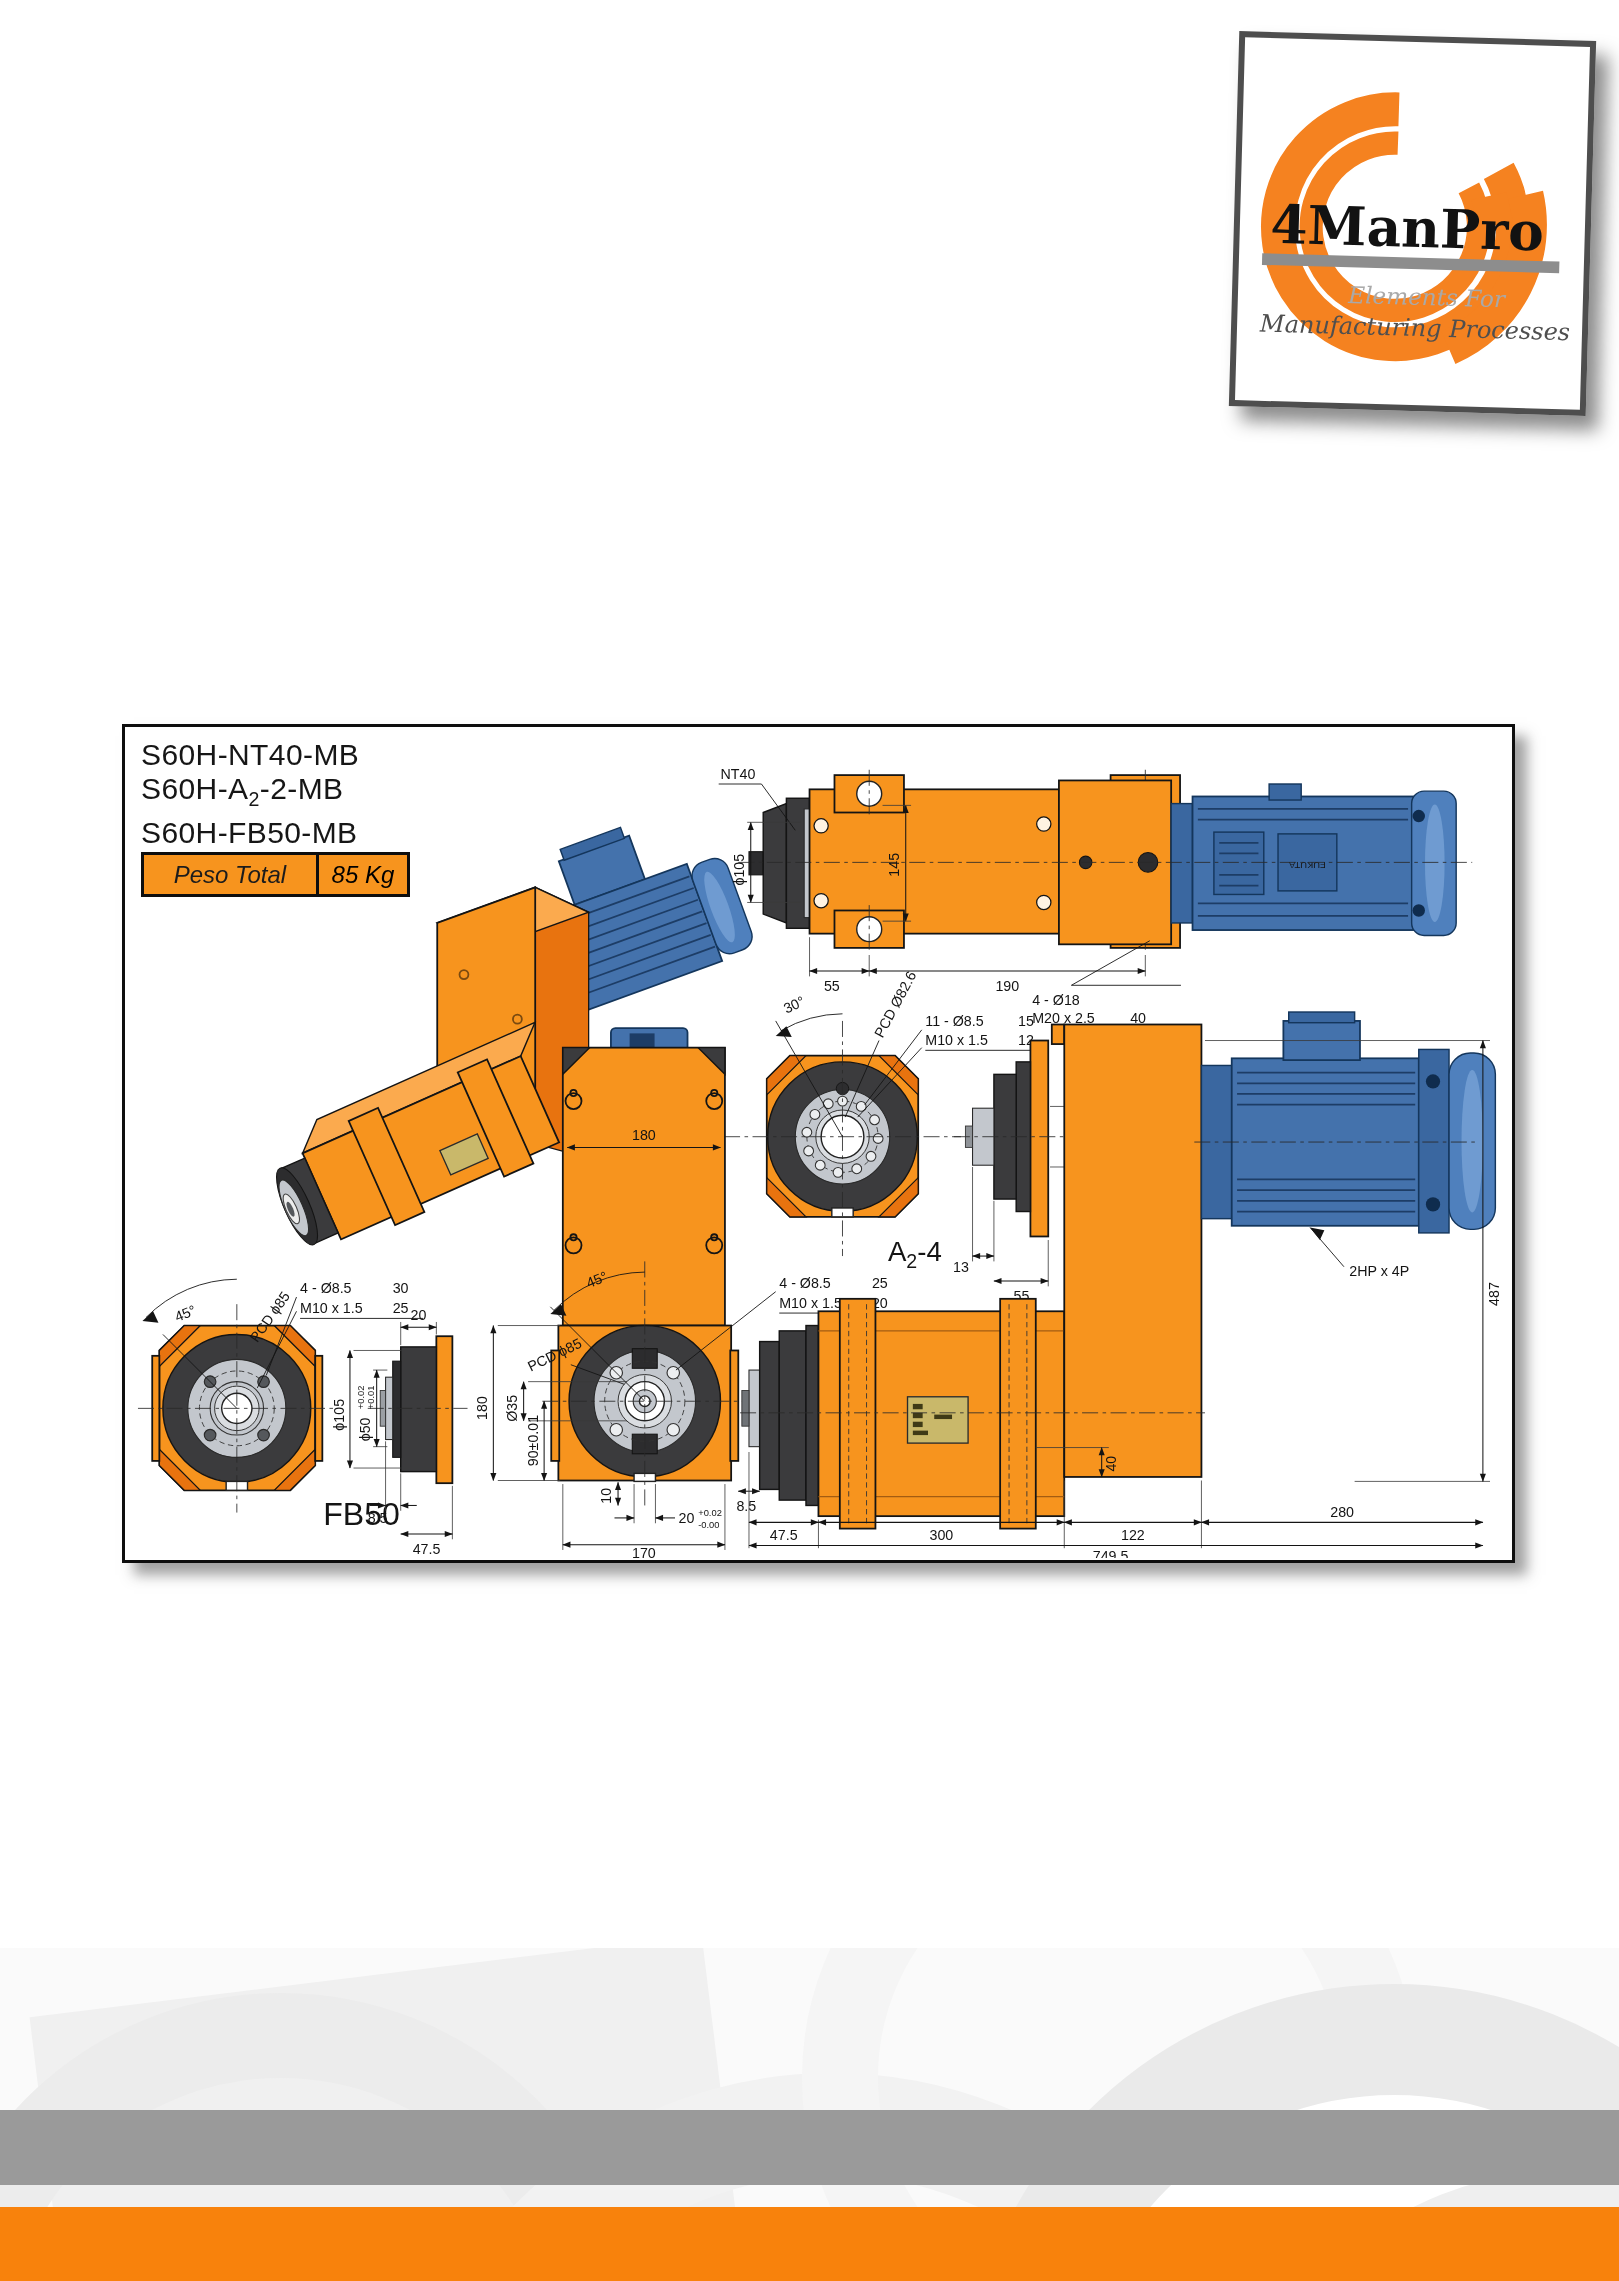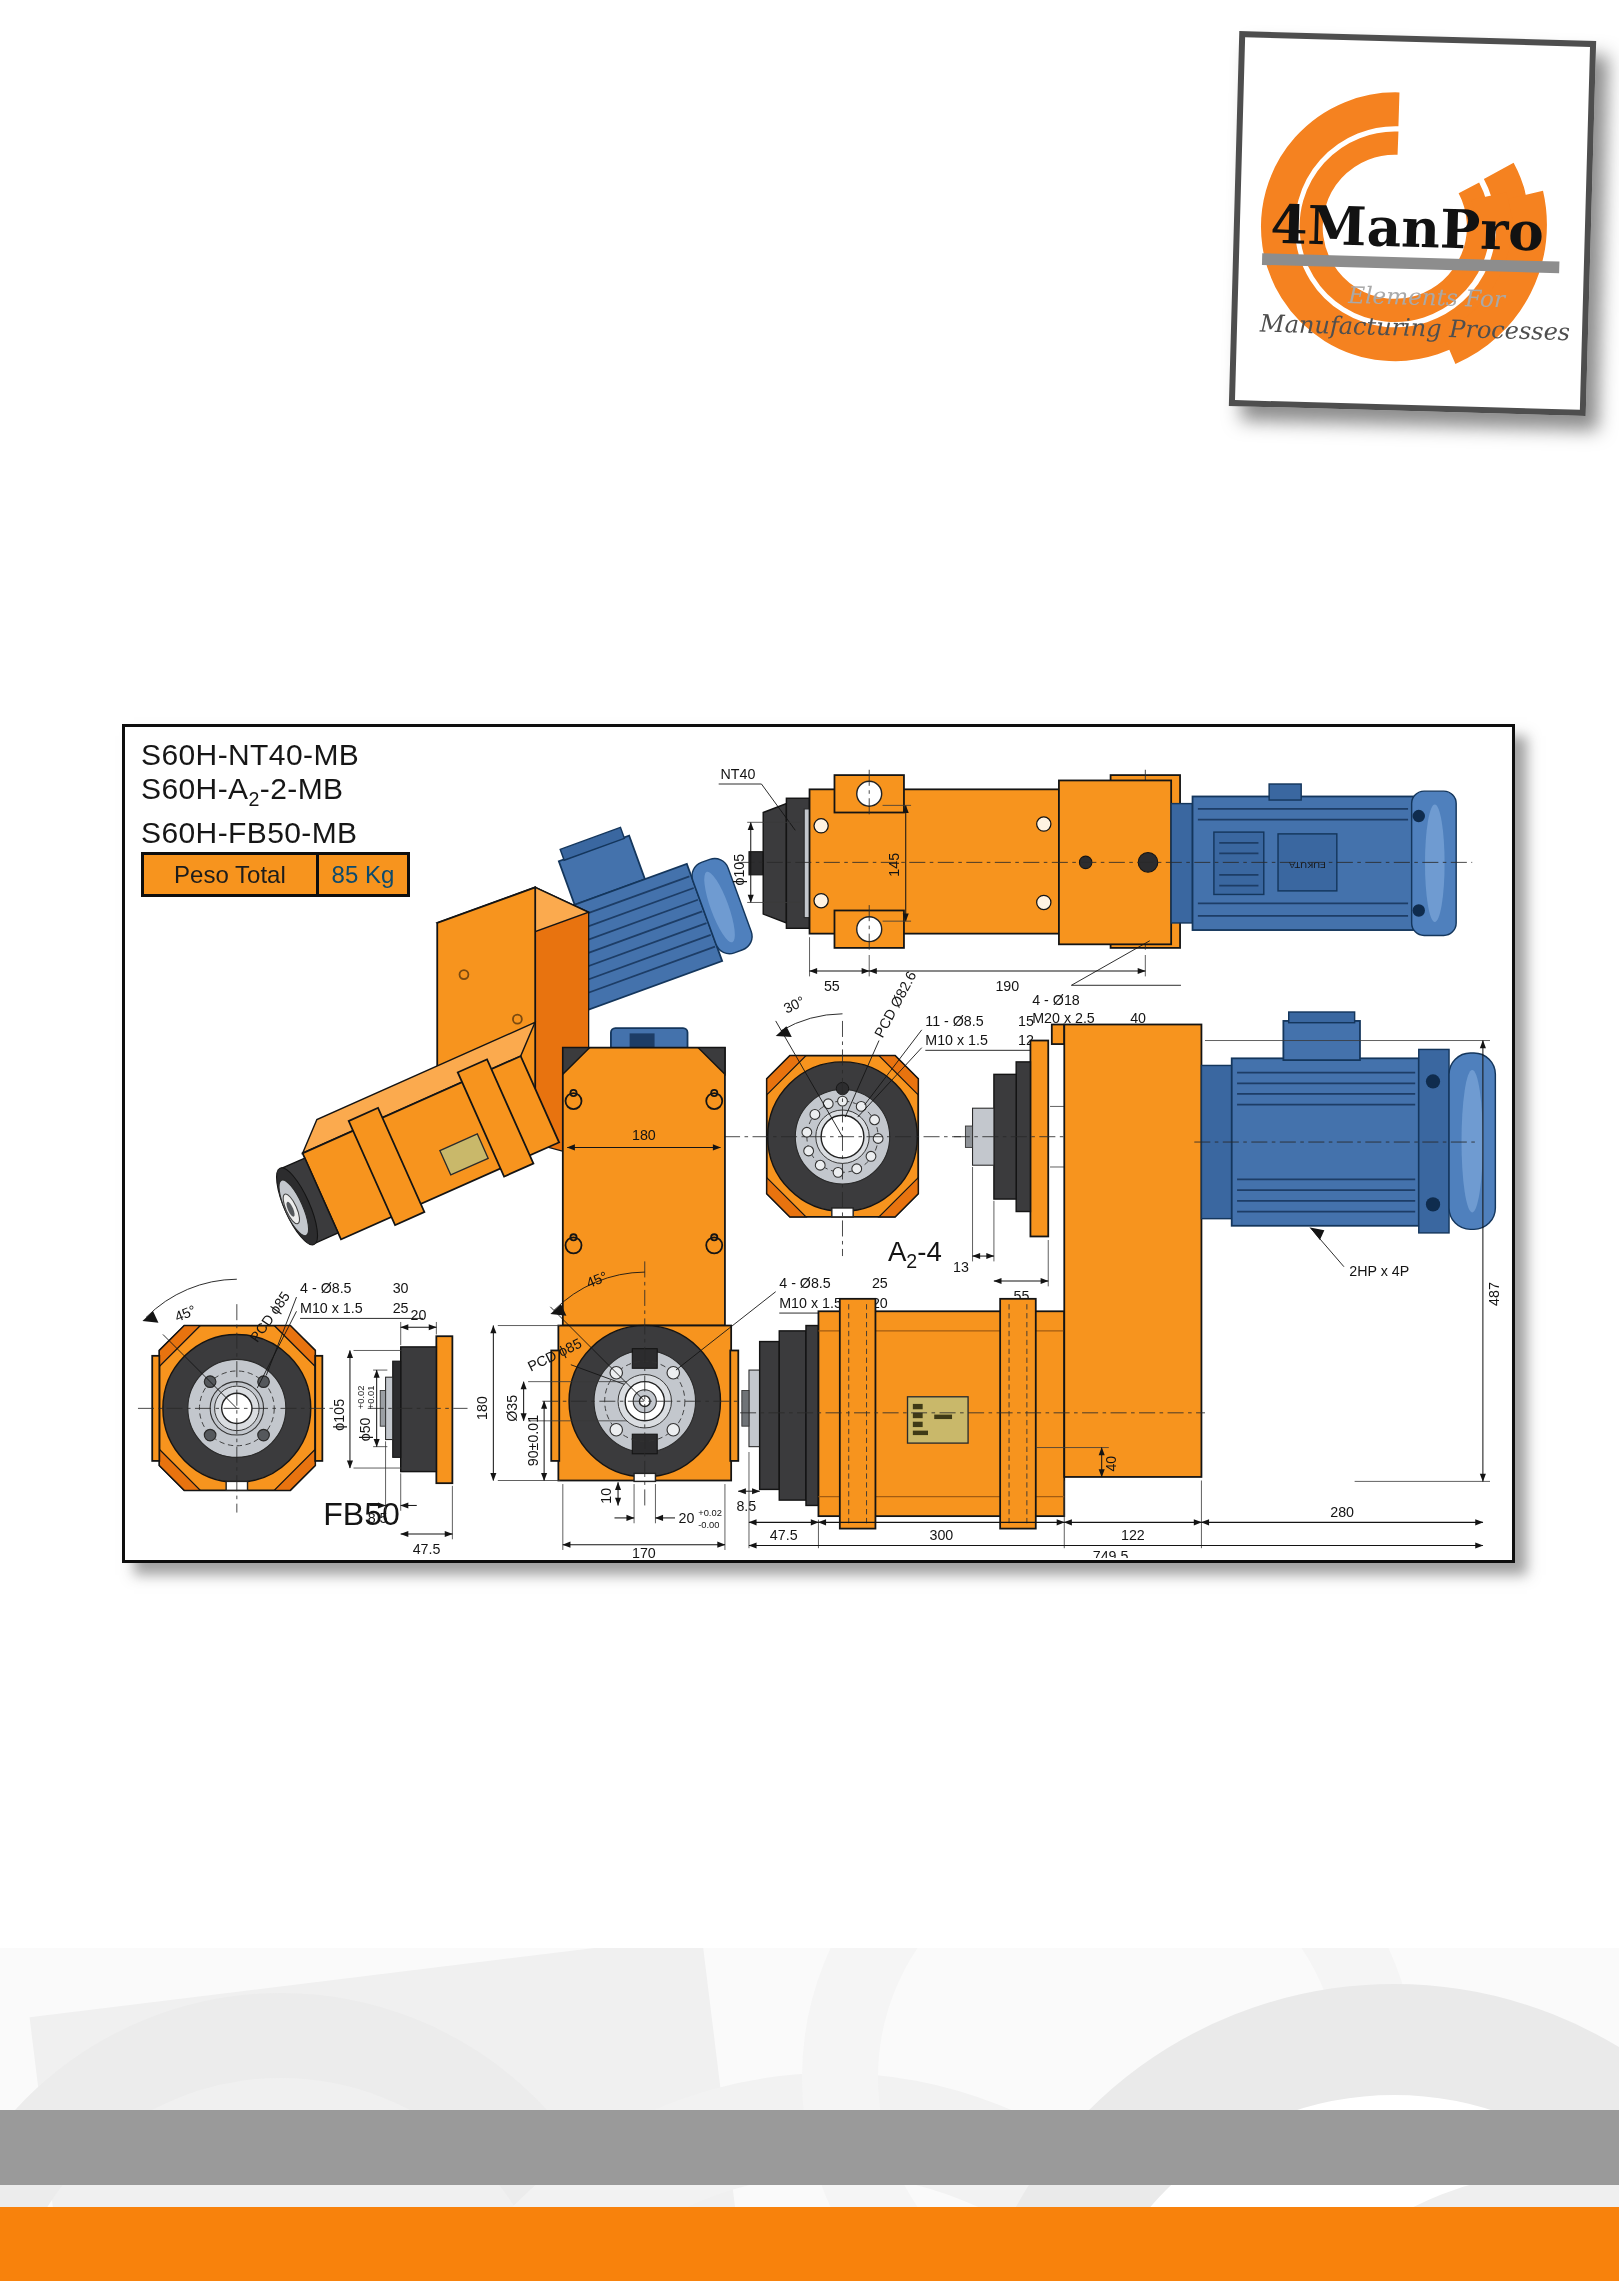--- a/index.html
+++ b/index.html
@@ -19,21 +19,21 @@
   .draw-box{position:absolute;left:122px;top:724px;width:1393px;height:839px;background:#ffffff;
             border:3.6px solid #0e0e0e;box-sizing:border-box;
             box-shadow:11.6px 11.6px 12.5px rgba(70,70,70,.5);}
   .titles{position:absolute;left:16px;top:10.7px;font-weight:normal;font-size:30px;line-height:34px;
           color:#161616;letter-spacing:0.4px;}
   .titles sub{font-size:19.6px;}
   .peso{position:absolute;left:16px;top:125px;width:269px;height:45px;display:flex;
         border:3.6px solid #0e0e0e;box-sizing:border-box;}
   .peso .c1{flex:1.95;border-right:3.6px solid #0e0e0e;display:flex;align-items:center;justify-content:center;
         font-size:24px;color:#1c1c1c;}
-  .peso .c2{flex:1;display:flex;align-items:center;justify-content:center;font-size:24px;color:#0c4a6e;}
+  .peso .c2{flex:1;display:flex;align-items:center;justify-content:center;font-size:24px;color:#000000;}
   svg text{font-family:"Liberation Sans",sans-serif;fill:#141414;font-size:16px;}
   .o{fill:#F7941E;stroke:#141414;stroke-width:2;}
   .o3{fill:#e8730f;stroke:#141414;stroke-width:1.4;}
   .olt{fill:#fbaa4e;stroke:#141414;stroke-width:1.6;}
   .dk{fill:#3b3b3d;stroke:#141414;stroke-width:1.6;}
   .dk2{fill:#2c2c2e;stroke:#141414;stroke-width:1.2;}
   .gy{fill:#c3c7cd;stroke:#2a2a2a;stroke-width:1.2;}
   .gy2{fill:#dadde1;stroke:#333;stroke-width:1.1;}
   .bl{fill:#4472AC;stroke:#14365c;stroke-width:2;}
   .bl2{fill:#3a67a0;stroke:#14365c;stroke-width:1.6;}
@@ -79,21 +79,21 @@
   </div>
 
   <div class="draw-box">
 
     <div class="titles">
       <div>S60H-NT40-MB</div>
       <div><span>S60H-A</span><sub>2</sub><span>-2-MB</span></div>
       <div>S60H-FB50-MB</div>
     </div>
 
-    <div class="peso" style="background:#F7941E;">
+    <div class="peso" style="background:#F7941E;font-style:italic;">
       <div class="c1">Peso Total</div>
       <div class="c2">85 Kg</div>
     </div>
 
     <svg width="1386" height="831" viewBox="0 0 1555 933" style="position:absolute;left:0;top:0;">
       <defs>
         <marker id="ar" viewBox="0 0 10 10" refX="9.5" refY="5" markerWidth="11" markerHeight="9" orient="auto-start-reverse" markerUnits="userSpaceOnUse">
           <path d="M0,1.2 L10,5 L0,8.8 z" fill="#141414"></path>
         </marker>
       </defs>

